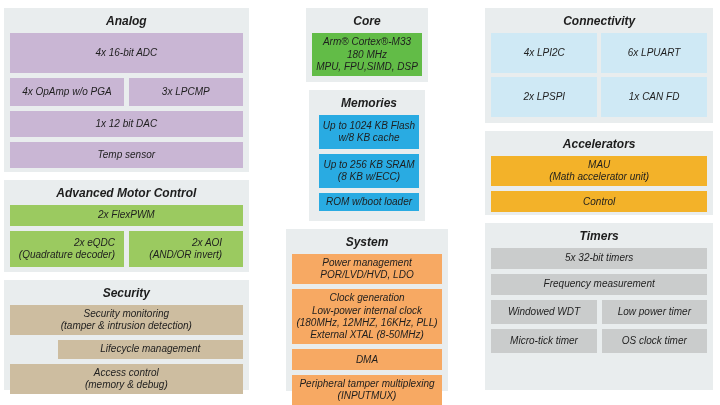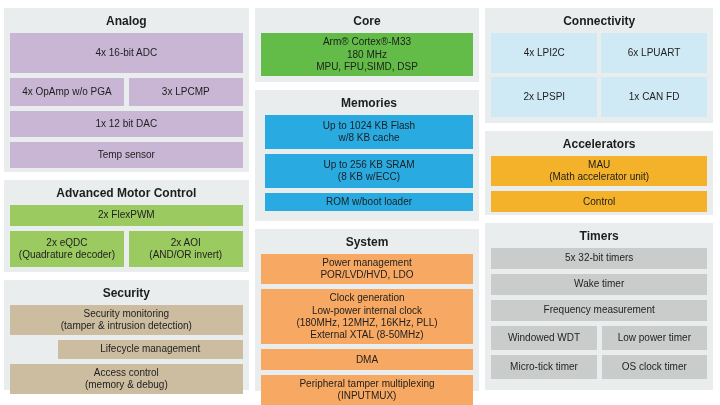--- a/index.html
+++ b/index.html
@@ -25,27 +25,28 @@
   }
   .board {
     display: flex;
     gap: 6px;
     padding: 8px 7px 14px 4px;
     width: 720px;
     height: 405px;
   }
   .col { display: flex; flex-direction: column; gap: 8px; }
   .col-left  { width: 245px; }
-  .col-mid   { width: 225px; }
+  .col-mid   { width: 225px; align-items: center; }
   .col-right { width: 228px; }
   .section {
     background: var(--panel);
     padding: 3px 6px 6px;
     display: flex;
     flex-direction: column;
+    font-style: italic;
   }
   .section-title {
     text-align: center;
     font-weight: bold;
     font-size: 12px;
     padding: 3px 0 5px;
     flex: 0 0 auto;
   }
   .blocks { display: flex; flex-direction: column; gap: 5px; flex: 1; }
   .row { display: flex; gap: 5px; }
@@ -56,21 +57,21 @@
     justify-content: center;
     text-align: center;
     font-size: 10px;
     line-height: 1.22;
     padding: 3px 4px;
     white-space: pre-line;
     color: #1e1e1e;
   }
   
   .b-purple   { background: var(--purple); }
-  .b-green    { background: var(--green); }
+  .b-green    { background: var(--green); text-align: right; }
   .b-greenbr  { background: var(--greenBright); }
   .b-tan      { background: var(--tan); }
   .b-cyan     { background: var(--cyan); }
   .b-blue     { background: var(--lightblue); }
   .b-yellow   { background: var(--yellow); }
   .b-orange   { background: var(--orange); }
   .b-gray     { background: var(--gray); }
 
   
   .s-analog   { height: 164px; }
@@ -198,21 +199,20 @@
         <div class="block b-yellow mh28">MAU
 (Math accelerator unit)</div>
         <div class="block b-yellow mh21">Control</div>
       </div>
     </div>
 
     <div class="section s-timers">
       <div class="section-title">Timers</div>
       <div class="blocks">
         <div class="block b-gray mh21">5x 32-bit timers</div>
-        <div class="block b-gray mh21">Wake timer</div>
         <div class="block b-gray mh21">Frequency measurement</div>
         <div class="row">
           <div class="block b-gray mh24">Windowed WDT</div>
           <div class="block b-gray mh24">Low power timer</div>
         </div>
         <div class="row">
           <div class="block b-gray mh24">Micro-tick timer</div>
           <div class="block b-gray mh24">OS clock timer</div>
         </div>
       </div>

